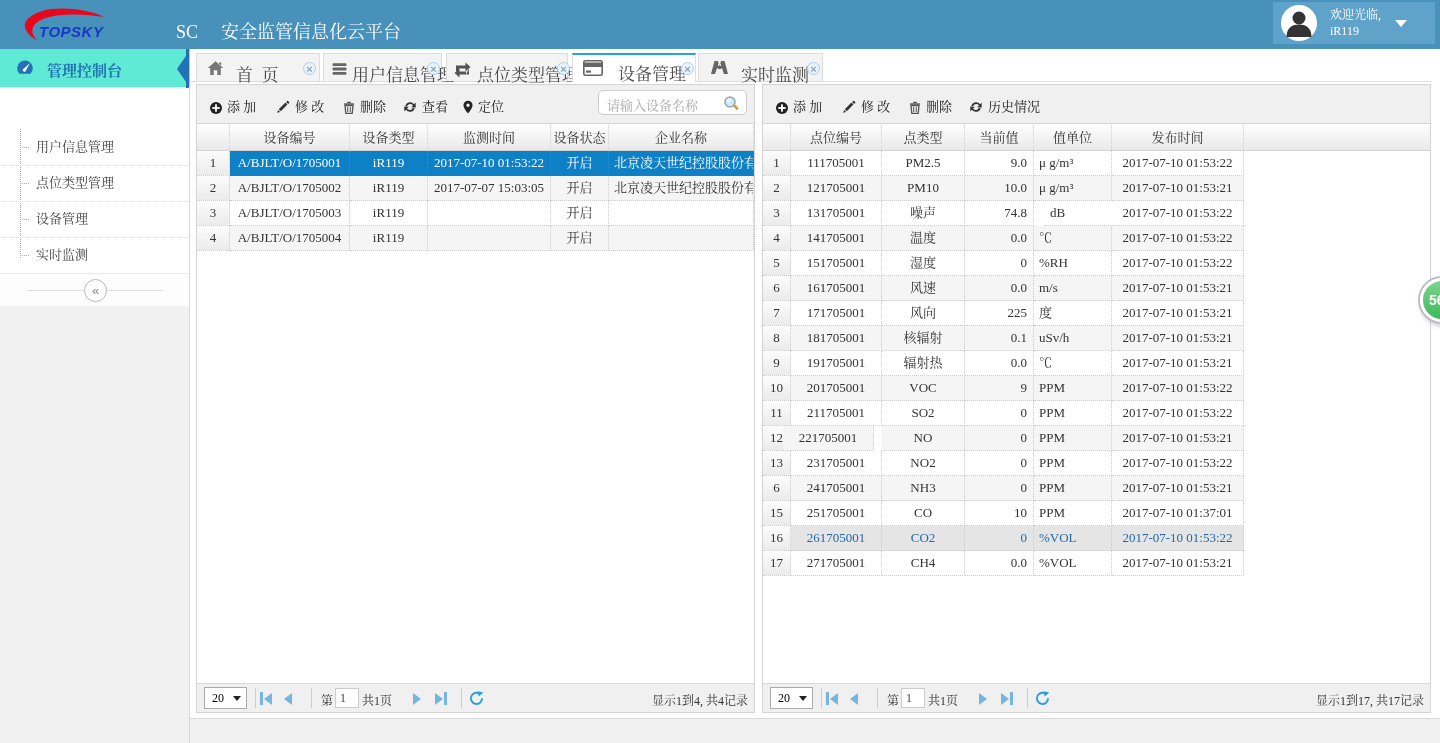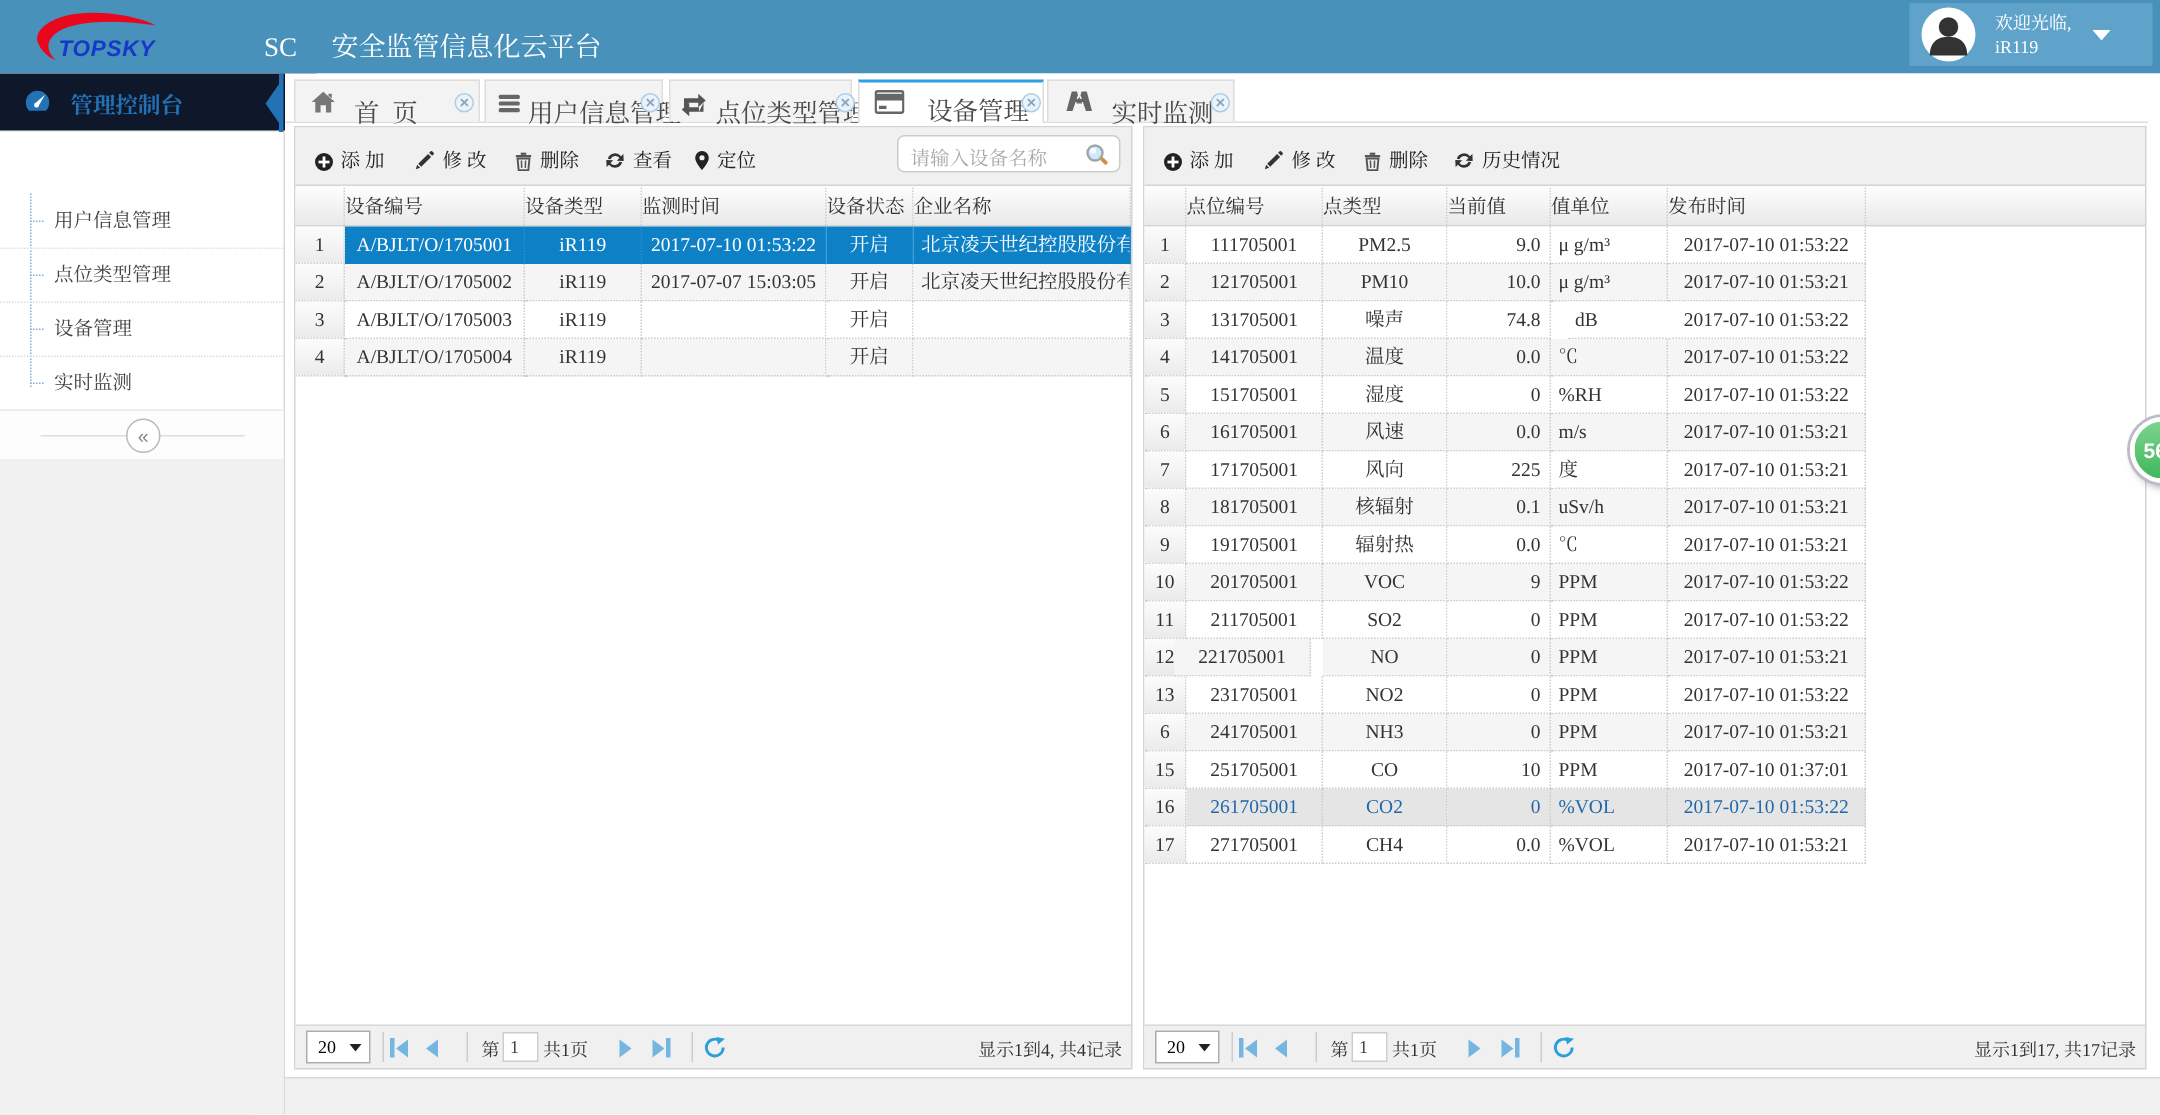--- a/index.html
+++ b/index.html
@@ -5,21 +5,21 @@
 html,body{width:1440px;height:743px;overflow:hidden;background:#fff;
 font-family:"Liberation Serif","Noto Serif CJK SC",serif;font-size:13px;color:#333}
 #topbar{position:absolute;left:0;top:0;width:1440px;height:49px;background:#4791ba}
 #title{position:absolute;left:176px;top:17px;color:#fff;font-size:18px}
 #userbox{position:absolute;left:1273px;top:2px;width:162px;height:42px;background:#60a3ca}
 #avatar{position:absolute;left:8px;top:3px;width:36px;height:36px;background:#fff;border-radius:50%}
 .wel{position:absolute;left:57px;top:5px;color:#fff;font-size:12px;line-height:16px}
 .caret{position:absolute;left:122px;top:18px;width:0;height:0;border:6px solid transparent;border-top:7px solid #fff}
 
 #sidebar{position:absolute;left:0;top:49px;width:190px;height:694px;background:#fff;border-right:1px solid #d9d9d9}
-.m1{position:absolute;left:0;top:0;width:211px;height:39px;border-bottom:1px solid #ececec;background:#0f172a}
+.m1{position:absolute;left:0;top:0;width:211px;height:39px;border-bottom:1px solid #ececec;background:#5eead4}
 .m1 span{position:absolute;left:47px;top:10px;font-size:15px;font-weight:bold;color:#2272b5}
 .mark{position:absolute;right:0;top:0;width:3px;height:39px;background:#2272b5}
 .markt{position:absolute;right:3px;top:7px;width:0;height:0;border:13px solid transparent;border-right:9px solid #2272b5}
 .m2{position:absolute;left:0;top:39px;width:189px;height:38px;border-bottom:1px solid #ececec;background:#fafafa}
 .m2 span{position:absolute;left:47px;top:10px;font-size:15px;color:#2473ae}
 .chev{position:absolute;left:164px;top:15px;width:9px;height:9px;border-right:2px solid #2473ae;border-bottom:2px solid #2473ae;transform:rotate(45deg)}
 .micon{position:absolute;left:15px;top:9px;width:20px;height:20px}
 #sub{position:absolute;left:0;top:77px;width:189px;height:147px}
 .si{position:absolute;left:36px;width:150px;height:36px;line-height:36px;font-size:13px;color:#444}
 .sline{position:absolute;left:0;width:189px;border-top:1px dotted #ddd}
@@ -49,21 +49,21 @@
 #lp{left:6px;width:559px}
 #rp{left:572px;width:669px}
 .tbar{position:absolute;left:0;top:0;width:100%;height:39px;background:#f0f0f0;border-bottom:1px solid #d4d4d4}
 .tbtn{position:absolute;top:11px;height:18px;white-space:nowrap;font-size:13px;color:#222}
 .tbtn svg{vertical-align:-3px;margin-right:5px}
 #search{position:absolute;right:7px;top:5px;width:149px;height:25px;border:1px solid #ccc;border-radius:5px;background:#fff}
 #search span{position:absolute;left:8px;top:4px;color:#aaa;font-size:13px}
 #search svg{position:absolute;right:6px;top:4px}
 
 .ghead{position:absolute;left:0;top:40px;width:100%;height:26px;background:linear-gradient(#fdfdfd,#e9e9e9);border-bottom:1px solid #d4d4d4}
-.hc{position:absolute;top:0;height:25px;line-height:25px;border-right:1px dotted #cfcfcf;font-size:13px;color:#333;overflow:hidden}
+.hc{position:absolute;top:0;height:25px;line-height:25px;text-align:center;border-right:1px dotted #cfcfcf;font-size:13px;color:#333;overflow:hidden}
 .gbody{position:absolute;left:0;top:66px}
 .grow{position:absolute;left:0;height:25px}
 .gc{position:absolute;top:0;height:25px;line-height:24px;border-right:1px dotted #ccc;border-bottom:1px dotted #ccc;
 text-align:center;font-size:13px;color:#333;overflow:hidden;white-space:nowrap;background:#fff}
 .gn{position:absolute;top:0;height:25px;line-height:24px;text-align:center;font-size:13px;color:#333;background:linear-gradient(#fcfcfc,#ebebeb);border-bottom:1px dotted #ccc;border-right:1px dotted #ccc}
 .sel .gc{background:#0e80c6;color:#fff;border-bottom:1px dotted #0e80c6;border-right:1px dotted #2a94d2}
 .alt .gc{background:#f5f5f5}
 .hov .gc{background:#e5e5e5;color:#2268a8}
 .al{text-align:left;padding-left:5px}
 .ar{text-align:right;padding-right:6px}

